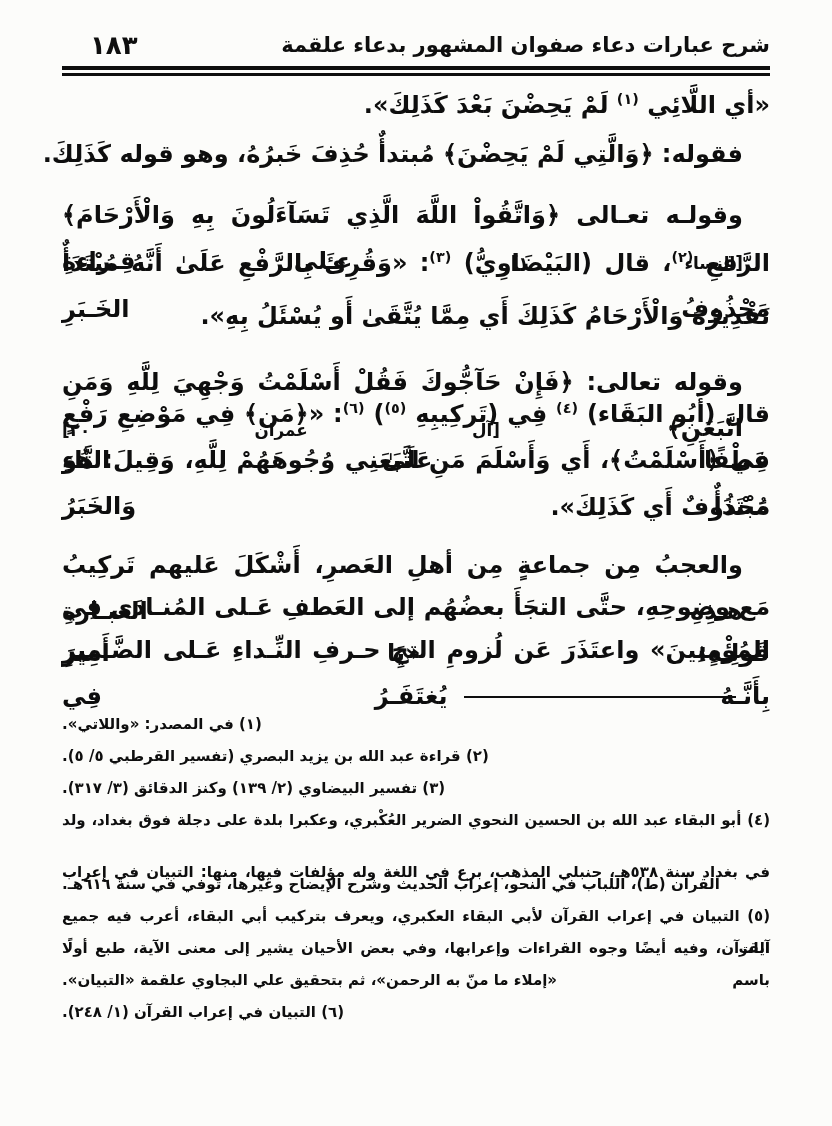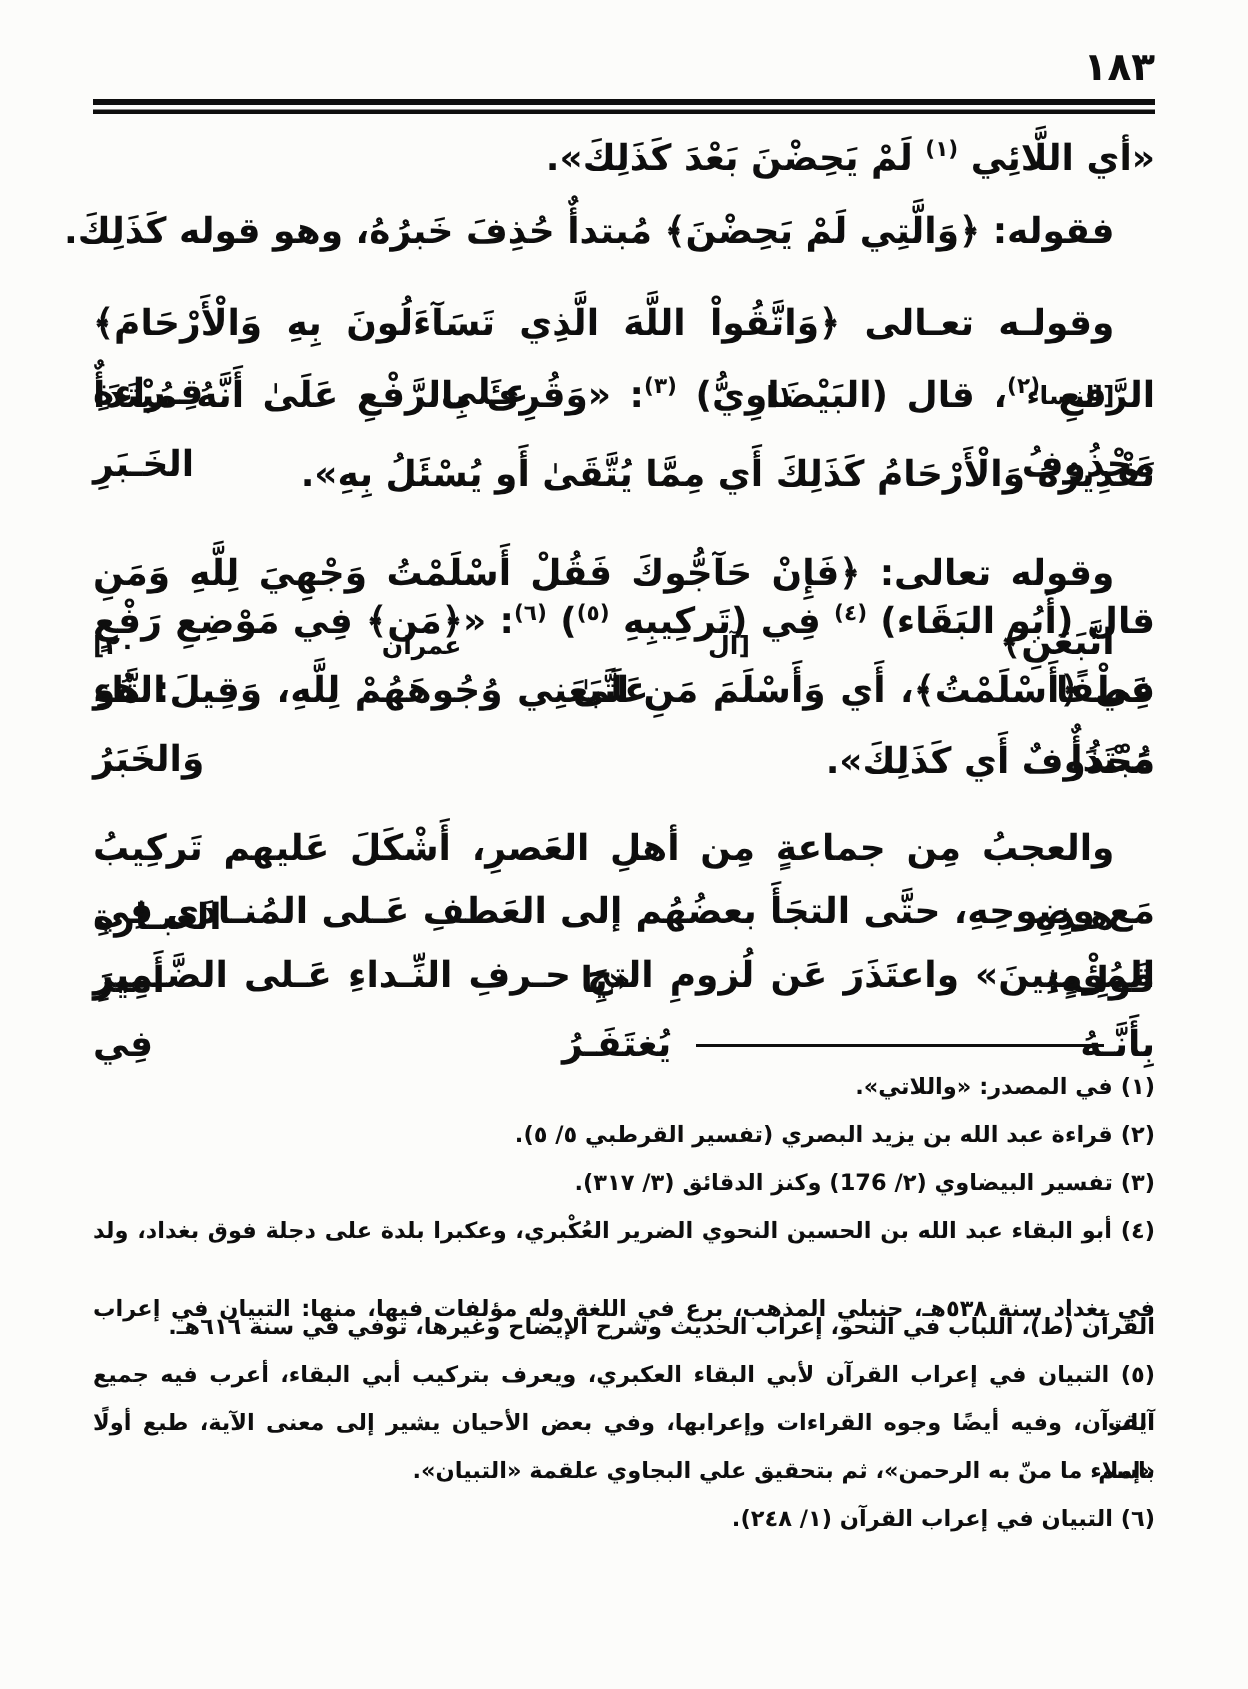--- a/index.html
+++ b/index.html
@@ -35,28 +35,29 @@
   .fn-sep {
     position:absolute; top:696px; right:96px; width:272px; height:0;
     border-top:2px solid var(--ink);
   }
   .fn-block { position:absolute; top:0; right:62px; left:62px; }
   .fn-line {
     position:absolute; right:0; left:0; height:32px; line-height:32px;
     font-size:15px; font-weight:700; white-space:nowrap;
   }
   .fn-line.jst { text-align:justify; text-align-last:justify; white-space:normal; }
-  .fn-line.end { text-align:right; }
+  .fn-line.end { text-align:left; }
 </style>
 </head>
 <body>
 
 <div class="page">
 
   <div class="header">
+    <span class="title">شرح عبارات دعاء صفوان المشهور بدعاء علقمة</span>
     <span class="pagenum">١٨٣</span>
   </div>
   <div class="rule"></div>
 
   <div class="body-block">
     <div class="body-line end" style="top:82px;">«أي اللَّائِي <sup class="fn">(١)</sup> لَمْ يَحِضْنَ بَعْدَ كَذَلِكَ».</div>
     <div class="body-line ind end" style="top:131px;">فقوله: ﴿وَالَّتِي لَمْ يَحِضْنَ﴾ مُبتدأٌ حُذِفَ خَبرُهُ، وهو قوله كَذَلِكَ.</div>
     <div class="body-line ind jst" style="top:192px;">وقولـه تعـالى ﴿وَاتَّقُواْ اللَّهَ الَّذِي تَسَآءَلُونَ بِهِ وَالْأَرْحَامَ﴾ <span class="ref">[النساء ١]</span> عـلى قِـراءةِ</div>
     <div class="body-line jst" style="top:240px;">الرَّفعِ <sup class="fn">(٢)</sup>، قال (البَيْضَاوِيُّ) <sup class="fn">(٣)</sup>: «وَقُرِئَ بِالرَّفْعِ عَلَىٰ أَنَّهُ مُبْتَدَأٌ مَحْذُوفُ الخَـبَرِ</div>
     <div class="body-line end" style="top:293px;">تَقْدِيرُهُ وَالْأَرْحَامُ كَذَلِكَ أَي مِمَّا يُتَّقَىٰ أَو يُسْئَلُ بِهِ».</div>
@@ -67,21 +68,21 @@
     <div class="body-line ind jst" style="top:542px;">والعجبُ مِن جماعةٍ مِن أهلِ العَصرِ، أَشْكَلَ عَليهم تَركِيبُ هـذِهِ العبـارةِ</div>
     <div class="body-line jst" style="top:584px;">مَع وضوحِهِ، حتَّى التجَأَ بعضُهُم إلى العَطفِ عَـلى المُنـادَى فِي قَولِـهِ: «يَا أَمِيرَ</div>
     <div class="body-line jst" style="top:627px;">المُؤْمِنِينَ» واعتَذَرَ عَن لُزومِ التجِ حـرفِ النِّـداءِ عَـلى الضَّـميرِ بِأَنَّـهُ يُغتَفَـرُ فِي</div>
   </div>
 
   <div class="fn-sep"></div>
 
   <div class="fn-block">
     <div class="fn-line end" style="top:708px;">(١) في المصدر: «واللاتي».</div>
     <div class="fn-line end" style="top:740px;">(٢) قراءة عبد الله بن يزيد البصري (تفسير القرطبي ٥/ ٥).</div>
-    <div class="fn-line end" style="top:772px;">(٣) تفسير البيضاوي (٢/ 176) وكنز الدقائق (٣/ ٣١٧).</div>
+    <div class="fn-line end" style="top:772px;">(٣) تفسير البيضاوي (٢/ ١٣٩) وكنز الدقائق (٣/ ٣١٧).</div>
     <div class="fn-line jst" style="top:804px;">(٤) أبو البقاء عبد الله بن الحسين النحوي الضرير العُكْبري، وعكبرا بلدة على دجلة فوق بغداد، ولد</div>
     <div class="fn-line jst" style="top:836px;margin-top:20px;">في بغداد سنة ٥٣٨هـ، حنبلي المذهب، برع في اللغة وله مؤلفات فيها، منها: التبيان في إعراب</div>
     <div class="fn-line end" style="top:868px;">القرآن (ط)، اللباب في النحو، إعراب الحديث وشرح الإيضاح وغيرها، توفي في سنة ٦١٦هـ.</div>
     <div class="fn-line jst" style="top:900px;">(٥) التبيان في إعراب القرآن لأبي البقاء العكبري، ويعرف بتركيب أبي البقاء، أعرب فيه جميع آيات</div>
     <div class="fn-line jst" style="top:932px;">القرآن، وفيه أيضًا وجوه القراءات وإعرابها، وفي بعض الأحيان يشير إلى معنى الآية، طبع أولًا باسم</div>
     <div class="fn-line end" style="top:964px;">«إملاء ما منّ به الرحمن»، ثم بتحقيق علي البجاوي علقمة «التبيان».</div>
     <div class="fn-line end" style="top:996px;">(٦) التبيان في إعراب القرآن (١/ ٢٤٨).</div>
   </div>
 
 </div>

